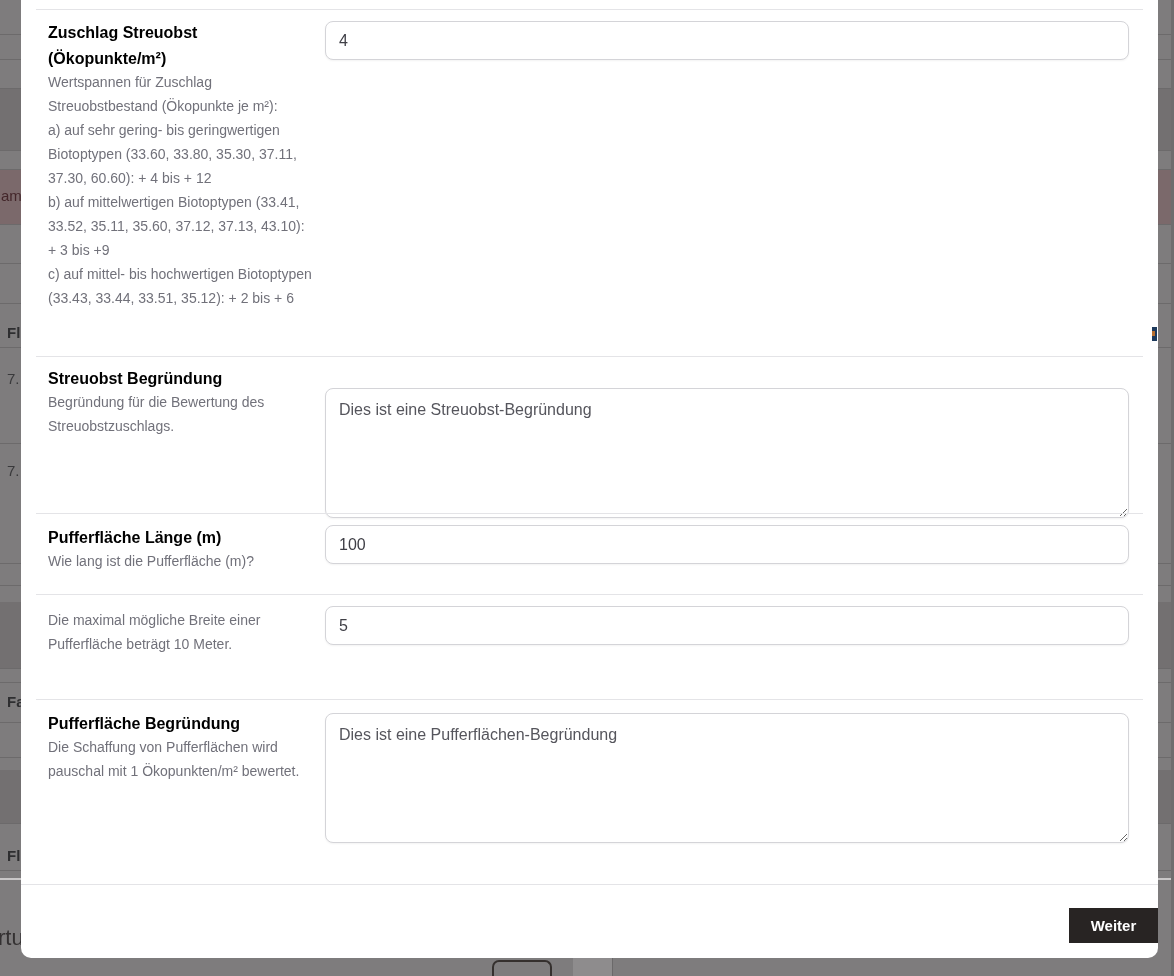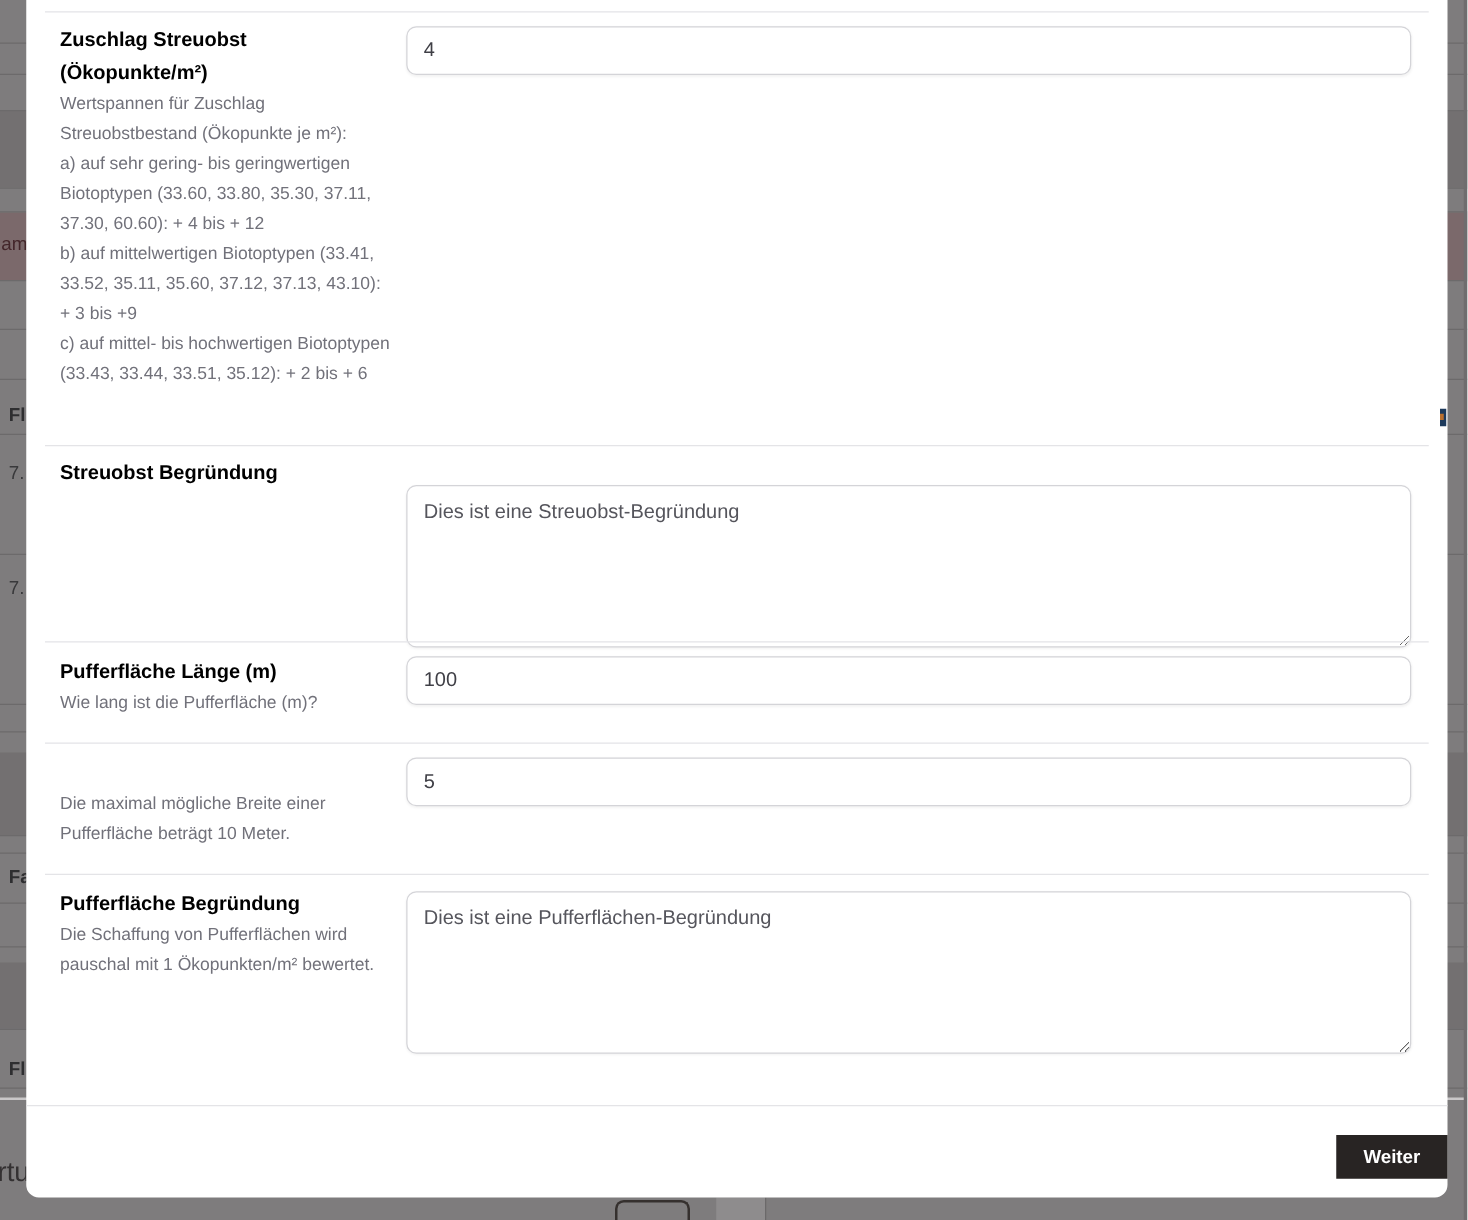--- a/index.html
+++ b/index.html
@@ -89,31 +89,32 @@
   <div class="field-label" style="top:20px;">Zuschlag Streuobst (Ökopunkte/m²)</div>
   <div class="field-help" style="top:70px;">Wertspannen für Zuschlag Streuobstbestand (Ökopunkte je m²):
 a) auf sehr gering- bis geringwertigen Biotoptypen (33.60, 33.80, 35.30, 37.11, 37.30, 60.60): + 4 bis + 12
 b) auf mittelwertigen Biotoptypen (33.41, 33.52, 35.11, 35.60, 37.12, 37.13, 43.10): + 3 bis +9
 c) auf mittel- bis hochwertigen Biotoptypen (33.43, 33.44, 33.51, 35.12): + 2 bis + 6</div>
   <input class="txt-input" type="text" style="top: 21px;" value="4">
 
   <div class="divider" style="top:356px;"></div>
 
   <div class="field-label" style="top:366px;">Streuobst Begründung</div>
+  <div class="field-help" style="top:390px;">Begründung für die Bewertung des Streuobstzuschlags.</div>
   <textarea class="txt-area" style="top: 368px; margin-top: 20px;">Dies ist eine Streuobst-Begründung</textarea>
 
   <div class="divider" style="top:513px;"></div>
 
   <div class="field-label" style="top:525px;">Pufferfläche Länge (m)</div>
   <div class="field-help" style="top:549px;">Wie lang ist die Pufferfläche (m)?</div>
   <input class="txt-input" type="text" style="top: 525px;" value="100">
 
   <div class="divider" style="top:594px;"></div>
 
-  <div class="field-help" style="top:630px;">Die maximal mögliche Breite einer Pufferfläche beträgt 10 Meter.</div>
+  <div class="field-help" style="top:608px;">Die maximal mögliche Breite einer Pufferfläche beträgt 10 Meter.</div>
   <input class="txt-input" type="text" style="top: 606px;" value="5">
 
   <div class="divider" style="top:699px;"></div>
 
   <div class="field-label" style="top:711px;">Pufferfläche Begründung</div>
   <div class="field-help" style="top:735px;">Die Schaffung von Pufferflächen wird pauschal mit 1 Ökopunkten/m² bewertet.</div>
   <textarea class="txt-area" style="top: 713px;">Dies ist eine Pufferflächen-Begründung</textarea>
 
   <div id="footer-border"></div>
   <button id="weiter-btn">Weiter</button>

